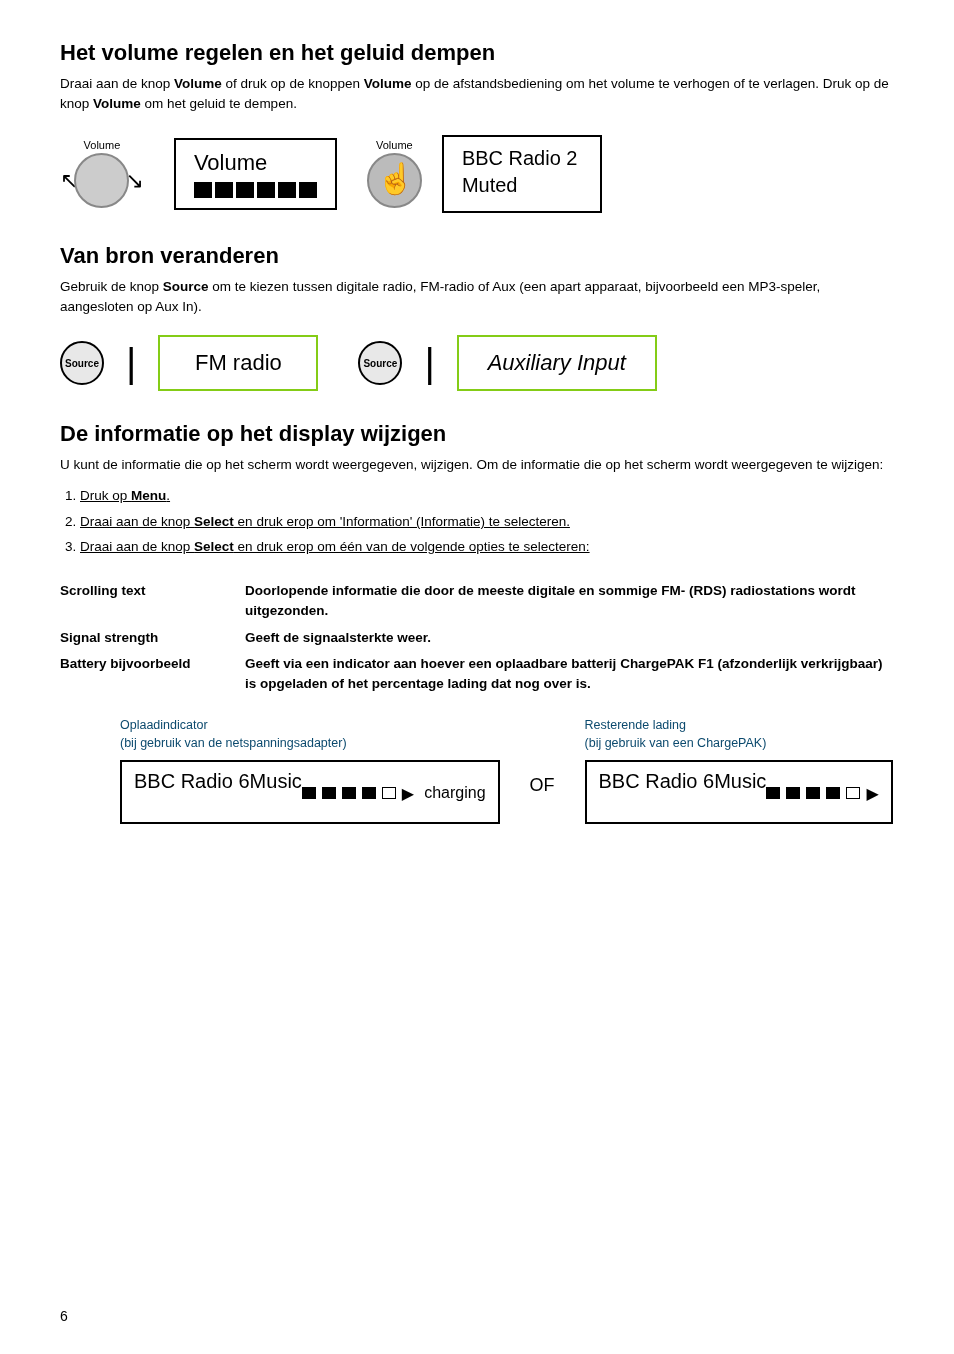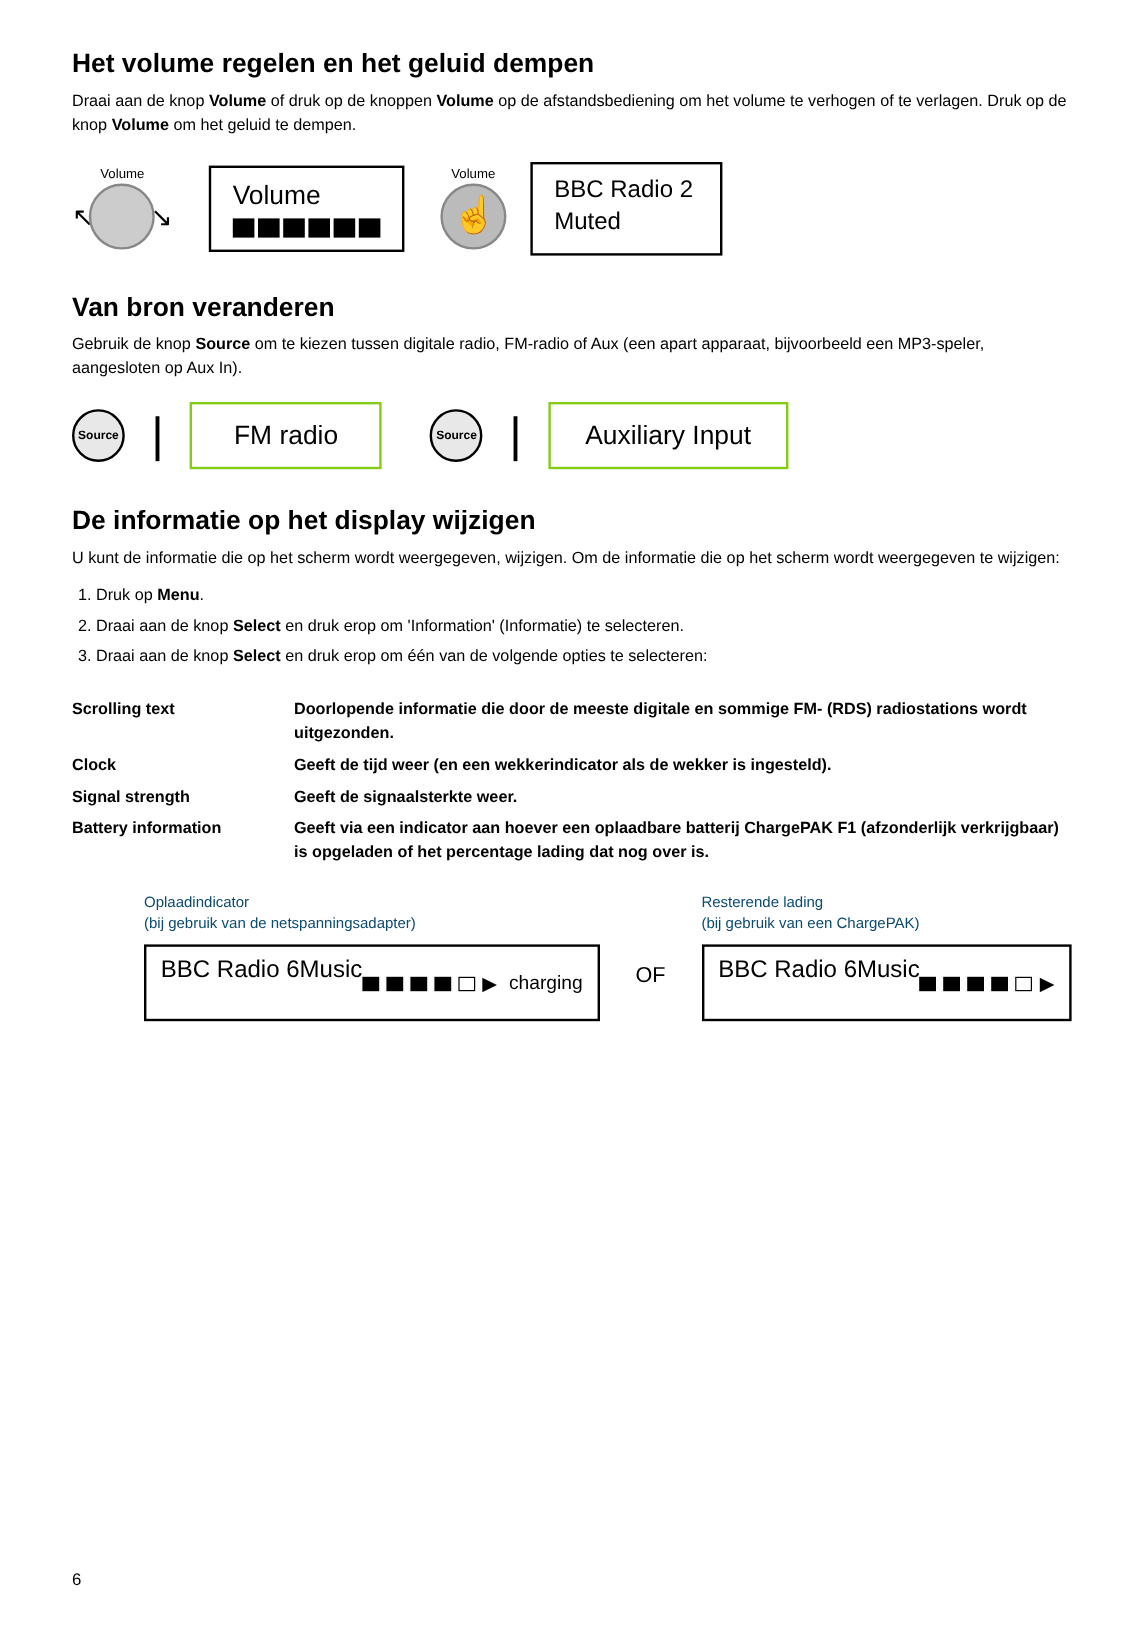--- a/index.html
+++ b/index.html
@@ -152,20 +152,21 @@
       justify-content: center;
     }
 
     .source-display .source-label {
       font-size: 22px;
     }
 
     
     .info-list {
       margin: 10px 0 20px 20px;
+      text-decoration: underline;
     }
 
     .info-list li {
       font-size: 13.5px;
       line-height: 1.6;
       margin-bottom: 4px;
     }
 
     .info-table {
       width: 100%;
@@ -331,21 +332,21 @@
 
     <div class="source-display">
       <span class="source-label">FM radio</span>
     </div>
 
     <div class="source-button" style="margin-left:20px;">
       <span>Source</span>
     </div>
     <span class="pipe-separator">|</span>
 
-    <div class="source-display" style="min-width:200px;">
+    <div class="source-display" style="min-width:200px;font-style:italic;">
       <span class="source-label" style="font-size:22px;">Auxiliary Input</span>
     </div>
   </div>
 </div>
 
 <div class="section">
   <h2>De informatie op het display wijzigen</h2>
   <p>
     U kunt de informatie die op het scherm wordt weergegeven, wijzigen. Om de informatie die op het scherm wordt weergegeven te wijzigen:
   </p>
@@ -356,29 +357,25 @@
     <li>Draai aan de knop <strong>Select</strong> en druk erop om één van de volgende opties te selecteren:</li>
   </ol>
 
   <table class="info-table">
     <tbody>
       <tr>
         <td><strong>Scrolling text</strong></td>
         <td>Doorlopende informatie die door de meeste digitale en sommige FM- (RDS) radiostations wordt uitgezonden.</td>
       </tr>
       <tr>
-        <td><strong>Clock</strong></td>
-        <td>Geeft de tijd weer (en een wekkerindicator als de wekker is ingesteld).</td>
-      </tr>
-      <tr>
         <td><strong>Signal strength</strong></td>
         <td>Geeft de signaalsterkte weer.</td>
       </tr>
       <tr>
-        <td><strong>Battery information</strong></td>
+        <td><strong>Battery bijvoorbeeld</strong></td>
         <td>Geeft via een indicator aan hoever een oplaadbare batterij ChargePAK F1 (afzonderlijk verkrijgbaar) is opgeladen of het percentage lading dat nog over is.</td>
       </tr>
     </tbody>
   </table>
 
   <div class="battery-section">
     <div class="battery-row">
 
       <div class="battery-col">
         <div class="battery-col-label">

